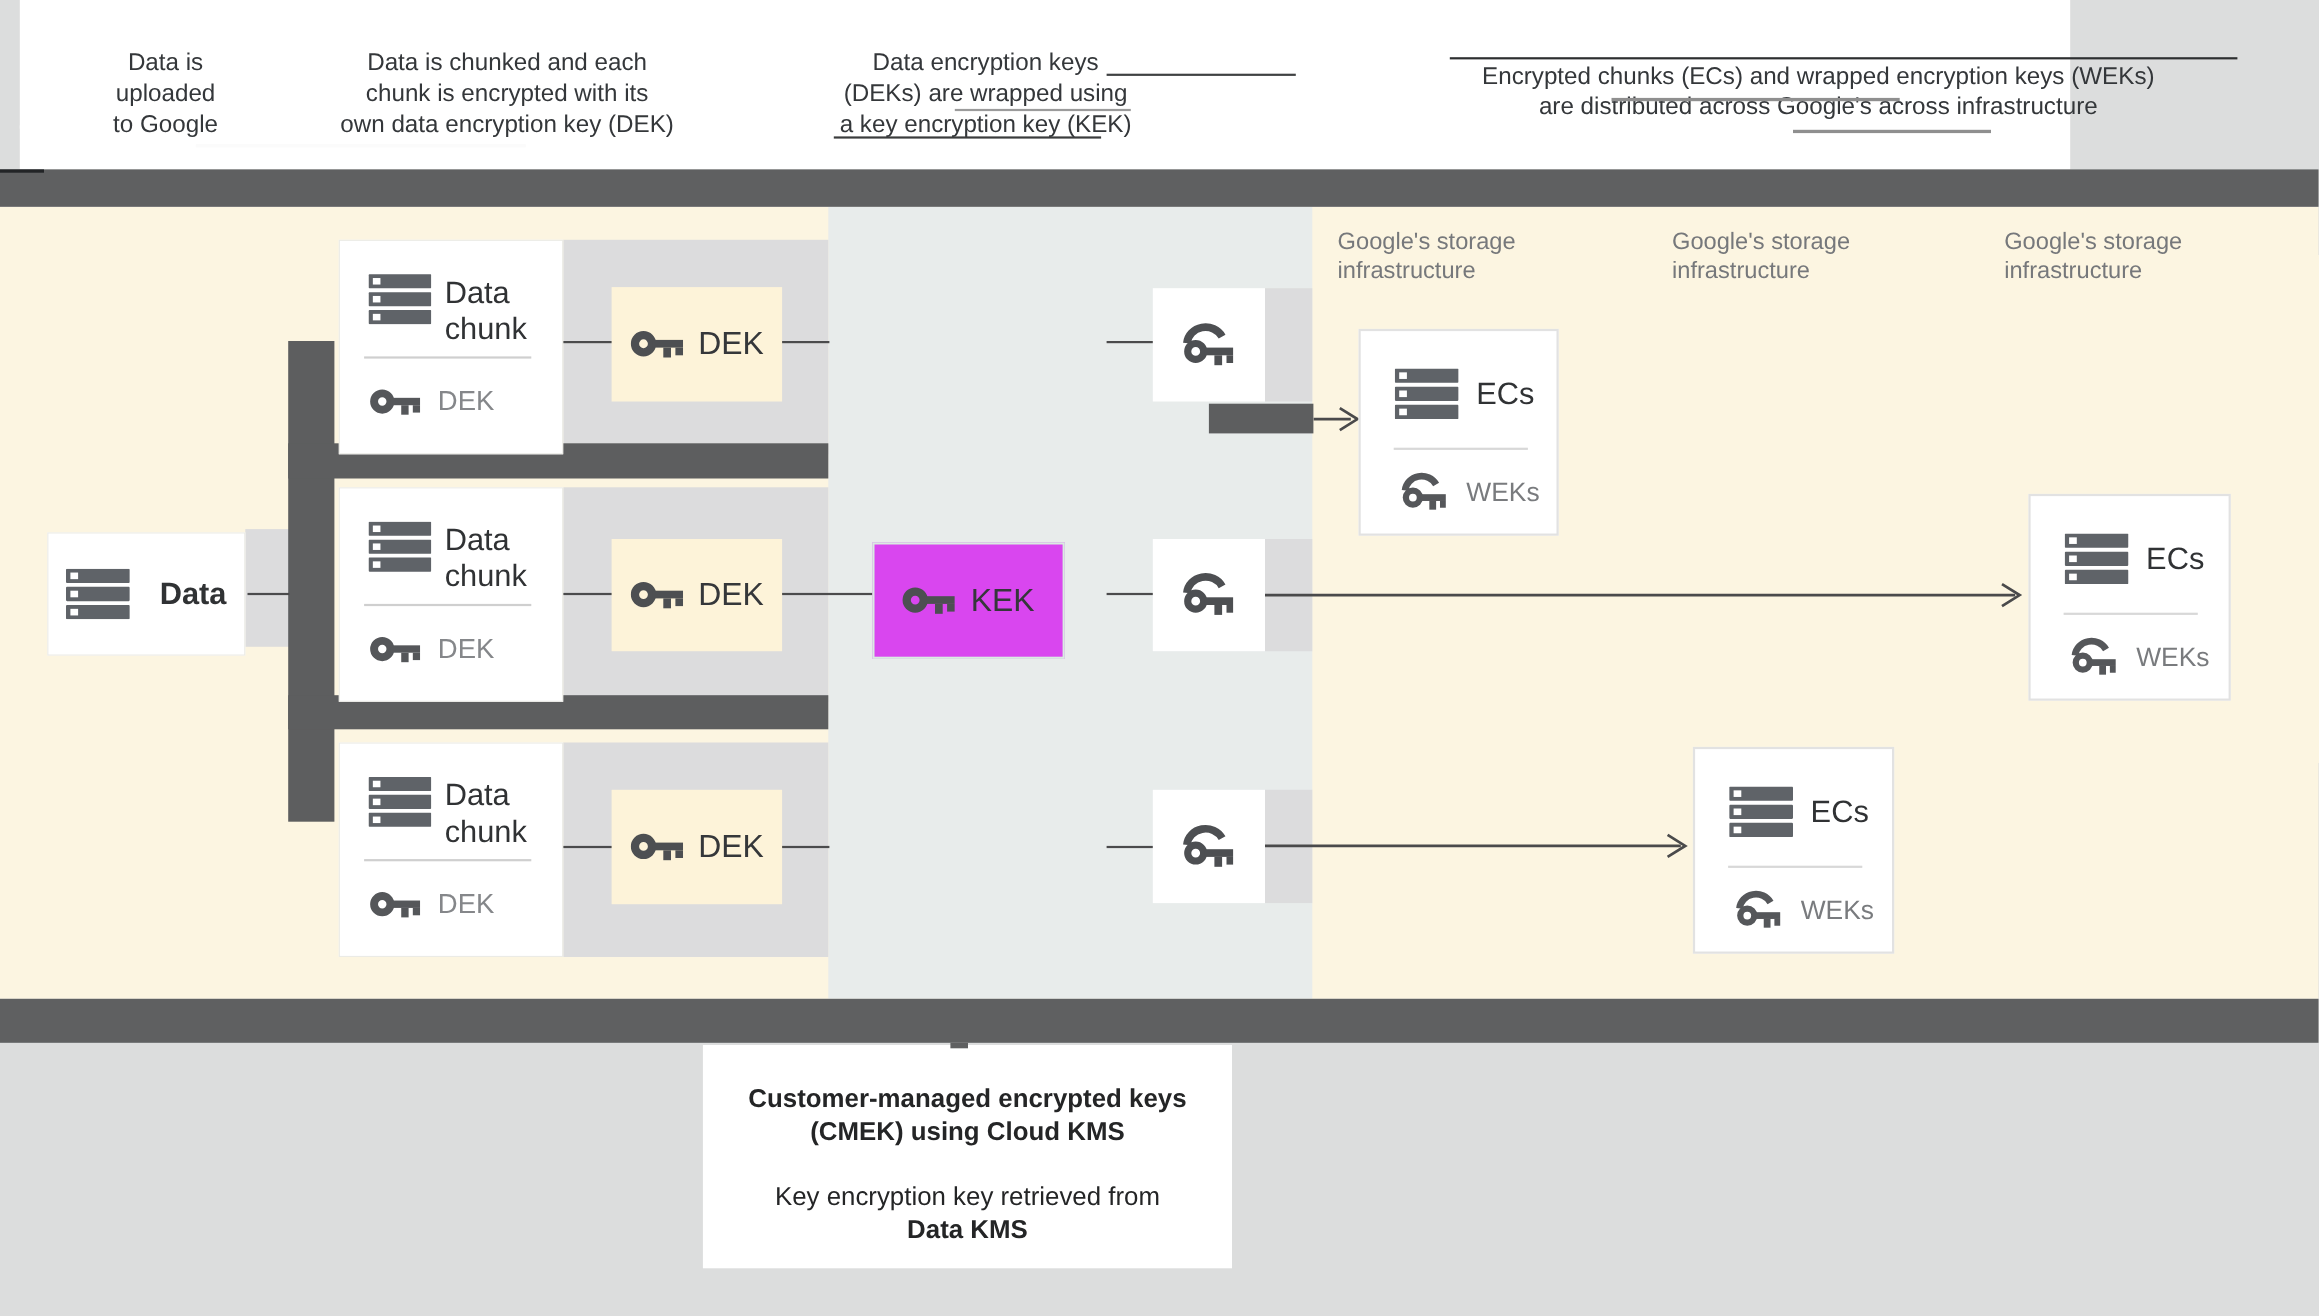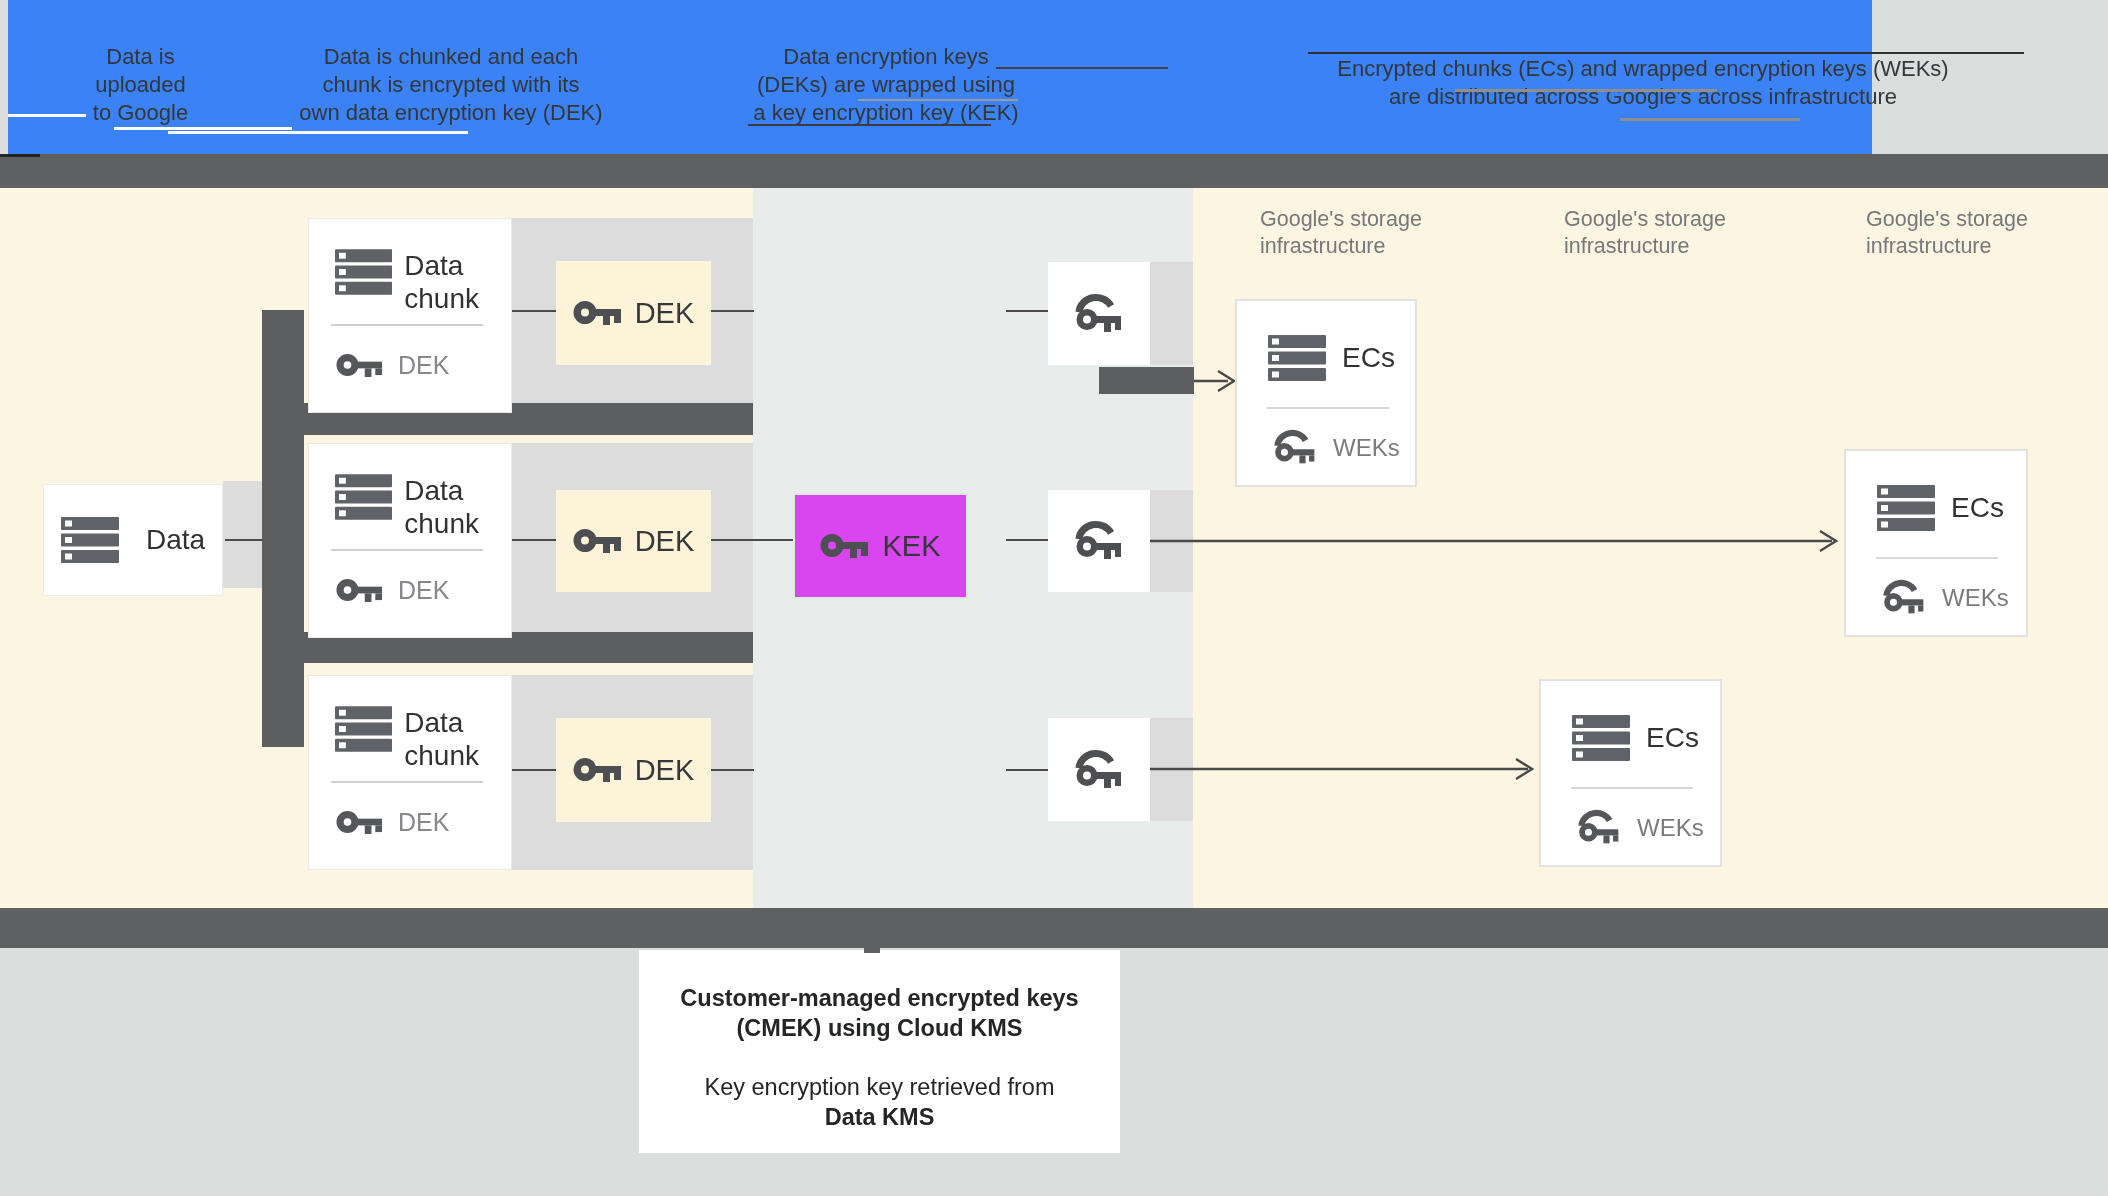--- a/index.html
+++ b/index.html
@@ -1,21 +1,21 @@
 <!DOCTYPE html>
 <html><head>
 <meta charset="utf-8">
 <style>
   html,body{margin:0;padding:0;background:#dcdddd;}
   .screen{position:relative;width:2108px;height:1196px;overflow:hidden;
           background:#dcdddd;font-family:"Liberation Sans",sans-serif;}
   .abs{position:absolute;}
 
   
-  .hdr{left:8px;top:0;width:1864px;height:154px;background:#3b82f6;}
+  .hdr{left:18px;top:0;width:1864px;height:154px;background:#ffffff;}
   .hstep{position:absolute;text-align:center;color:#34373a;font-size:22px;line-height:28px;}
   .frag{position:absolute;}
   .notch{left:0;top:154px;width:40px;height:3px;background:#222426;z-index:3;}
 
   
   .band-top{left:0;top:154px;width:2108px;height:34px;background:#5f6061;z-index:2;}
   .band-bottom{left:0;top:908px;width:2108px;height:40px;background:#5f6061;z-index:2;}
   .stub{left:864px;top:948px;width:16px;height:5px;background:#5f6061;z-index:2;}
 
   
@@ -31,32 +31,32 @@
   .dekbox{background:#fdf3d9;box-sizing:border-box;display:flex;align-items:center;justify-content:center;gap:14px;}
   .kekbox{background:#d946ef;border:2px solid #d9ece1;box-sizing:border-box;
           display:flex;align-items:center;justify-content:center;gap:14px;}
   .keybox{background:#ffffff;display:flex;align-items:center;justify-content:center;}
 
   .lbl-dark{color:#303234;font-size:28px;}
   .lbl-key{color:#35373a;font-size:29px;}
   .lbl-gray{color:#85878a;font-size:25px;}
   .lbl-weks{color:#797b7e;font-size:24px;}
 
-  .databox{display:flex;align-items:center;justify-content:center;gap:27px;}
+  .databox{display:flex;align-items:center;justify-content:center;gap:27px;font-weight:bold;}
 
   .chunk-top{display:flex;align-items:flex-start;gap:12px;margin:30px 16px 0 26px;}
   .chunk-top .two{font-size:28px;line-height:33px;color:#303234;}
   .chunk-div{position:absolute;left:22px;top:105px;width:152px;height:2px;background:#cfcfcf;}
   .chunk-key{position:absolute;left:27px;top:132px;display:flex;align-items:center;gap:16px;}
 
   .ec-top{display:flex;align-items:center;gap:16px;margin:34px 0 0 31px;}
   .ec-div{position:absolute;left:30px;top:106px;width:122px;height:2px;background:#d8d8d8;}
   .ec-key{position:absolute;left:36px;top:128px;display:flex;align-items:center;gap:16px;}
 
-  .storage{color:#76787b;font-size:21.5px;line-height:27px;margin-left:44px;}
+  .storage{color:#76787b;font-size:21.5px;line-height:27px;}
 
   
   .caption{left:639px;top:950px;width:481px;height:203px;background:#ffffff;
            text-align:center;color:#242526;font-size:23.5px;line-height:30px;box-sizing:border-box;padding-top:33px;}
   .caption .b{font-weight:bold;}
   .caption .sp{height:29px;}
 
   svg{display:block;}
 </style>
 </head>

